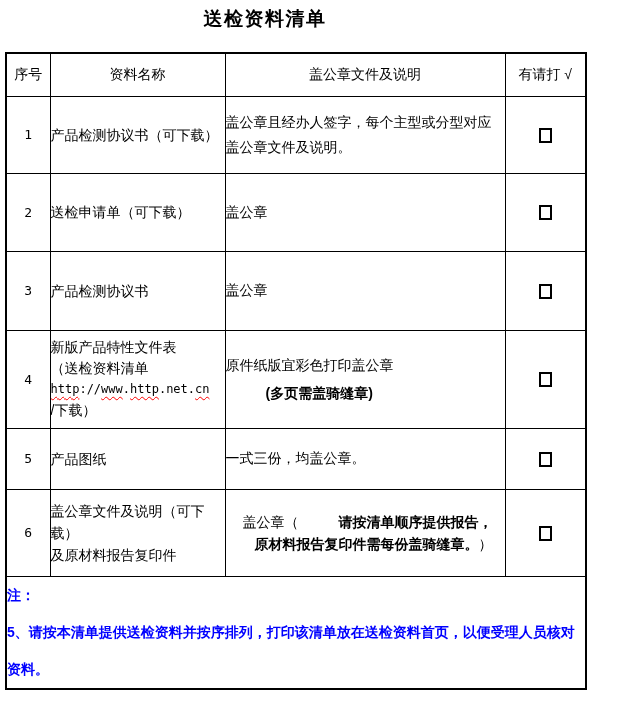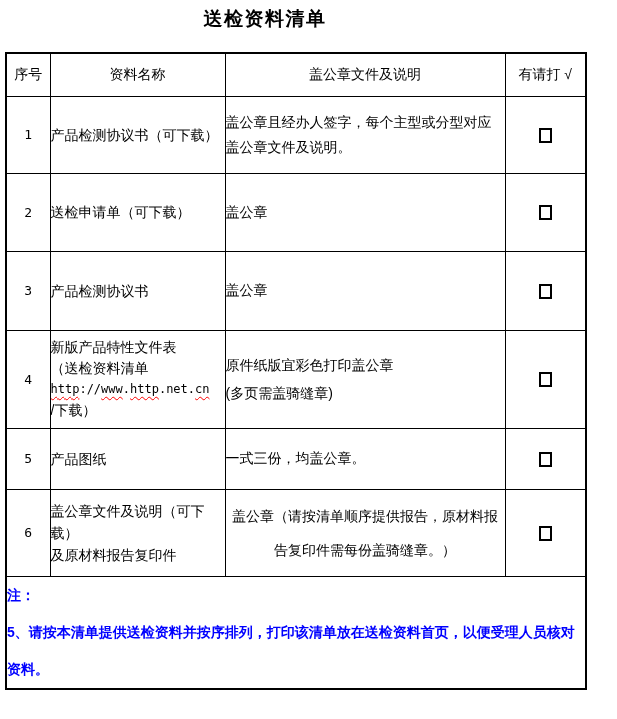--- a/index.html
+++ b/index.html
@@ -48,43 +48,43 @@
     margin-top: 24px;
   }
   td.name.tight { line-height: 21px; }
   td.desc {
     text-align: left;
     line-height: 25px;
     padding: 2px 3px;
   }
   td.desc.r4 { line-height: 28px; }
   td.desc.r6 {
-    text-align: center;
-    line-height: 34px;
-    padding: 2px 4px;
+    text-align: right;
+    line-height: 22px;
+    padding: 2px 12px;
   }
   td.check { text-align: center; }
   .checkbox {
     display: inline-block;
     width: 9px; height: 11px;
     border: 2px solid #000000;
     vertical-align: middle;
     background: #ffffff;
   }
   .url-line {
     font-family: "DejaVu Sans Mono", monospace;
     font-size: 12px;
     white-space: nowrap;
     letter-spacing: 0;
   }
   .wavy {
     text-decoration: underline wavy #ff0000 1px;
     text-underline-offset: 3px;
   }
-  .bold { font-weight: normal; }
+  .bold { font-weight: bold; margin-left: 40px; }
   td.note {
     vertical-align: top;
     text-align: left;
     color: #0000ff;
     font-weight: bold;
     line-height: 37px;
     padding: 4px 4px 0 4px;
   }
 </style>
 </head>

